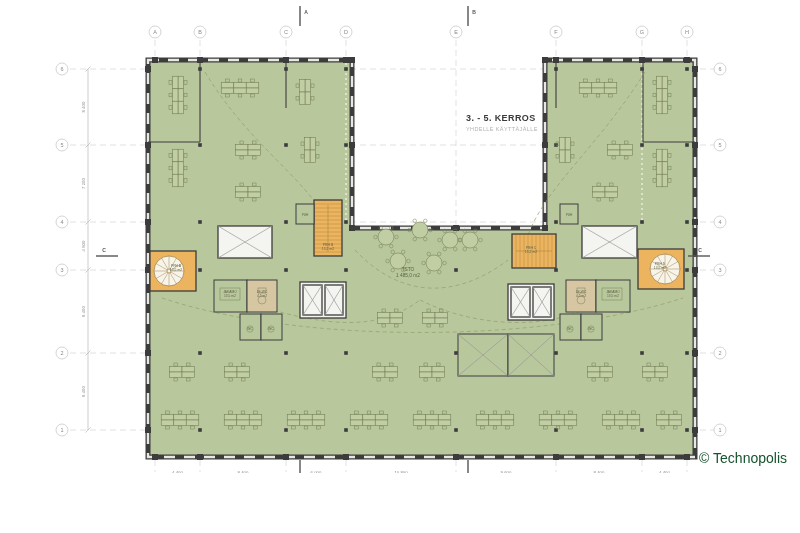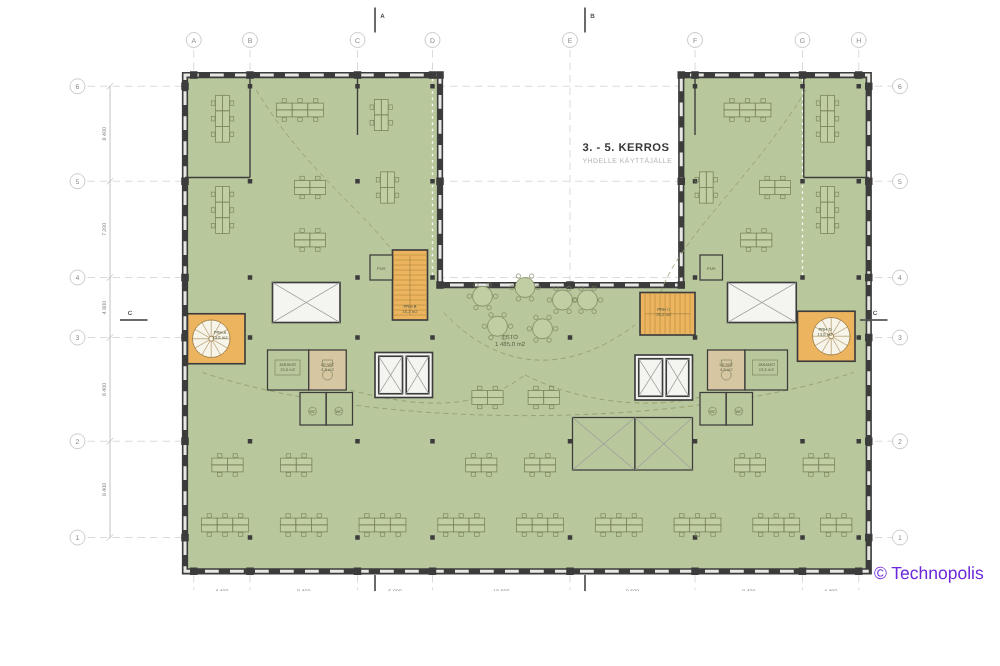--- a/index.html
+++ b/index.html
@@ -3,21 +3,21 @@
 <meta charset="utf-8">
 <style>
   html,body{margin:0;padding:0;background:#fff;}
   .stage{position:relative;width:800px;height:473px;background:#ffffff;overflow:hidden;
          font-family:"Liberation Sans", sans-serif;}
   svg{position:absolute;left:0;top:0;}
   .plan-title{position:absolute;left:466px;top:113px;font-size:9px;font-weight:bold;
               color:#3a3a3a;letter-spacing:.4px;}
   .plan-subtitle{position:absolute;left:466px;top:126px;font-size:5.5px;color:#b3b3b3;
                  letter-spacing:.4px;}
-  .copyright{position:absolute;right:13px;bottom:7px;font-size:14px;color:#6d28d9;}
+  .copyright{position:absolute;right:13px;bottom:7px;font-size:14px;color:#14532d;}
   
   .gridline{stroke:#cdcdcd;stroke-width:.6;stroke-dasharray:6 4;fill:none;}
   .whitedash{stroke:#ffffff;stroke-width:1.1;stroke-dasharray:2 3;fill:none;opacity:.9;}
   .bubble{fill:#ffffff;stroke:#c2c2c2;stroke-width:.7;}
   .bubble-txt{fill:#8a8a8a;font-size:5.5px;text-anchor:middle;font-family:"Liberation Sans",sans-serif;}
   .dim{stroke:#adadad;stroke-width:.6;fill:none;}
   .dim-txt{fill:#8a8a8a;font-size:4.3px;text-anchor:middle;font-family:"Liberation Sans",sans-serif;}
   .floor{fill:#b9c79c;stroke:#3c3c3c;stroke-width:5;}
   .win{fill:none;stroke:#e7e7e4;stroke-width:2.4;stroke-dasharray:11 9;}
   .col{fill:#3c3c3c;}

